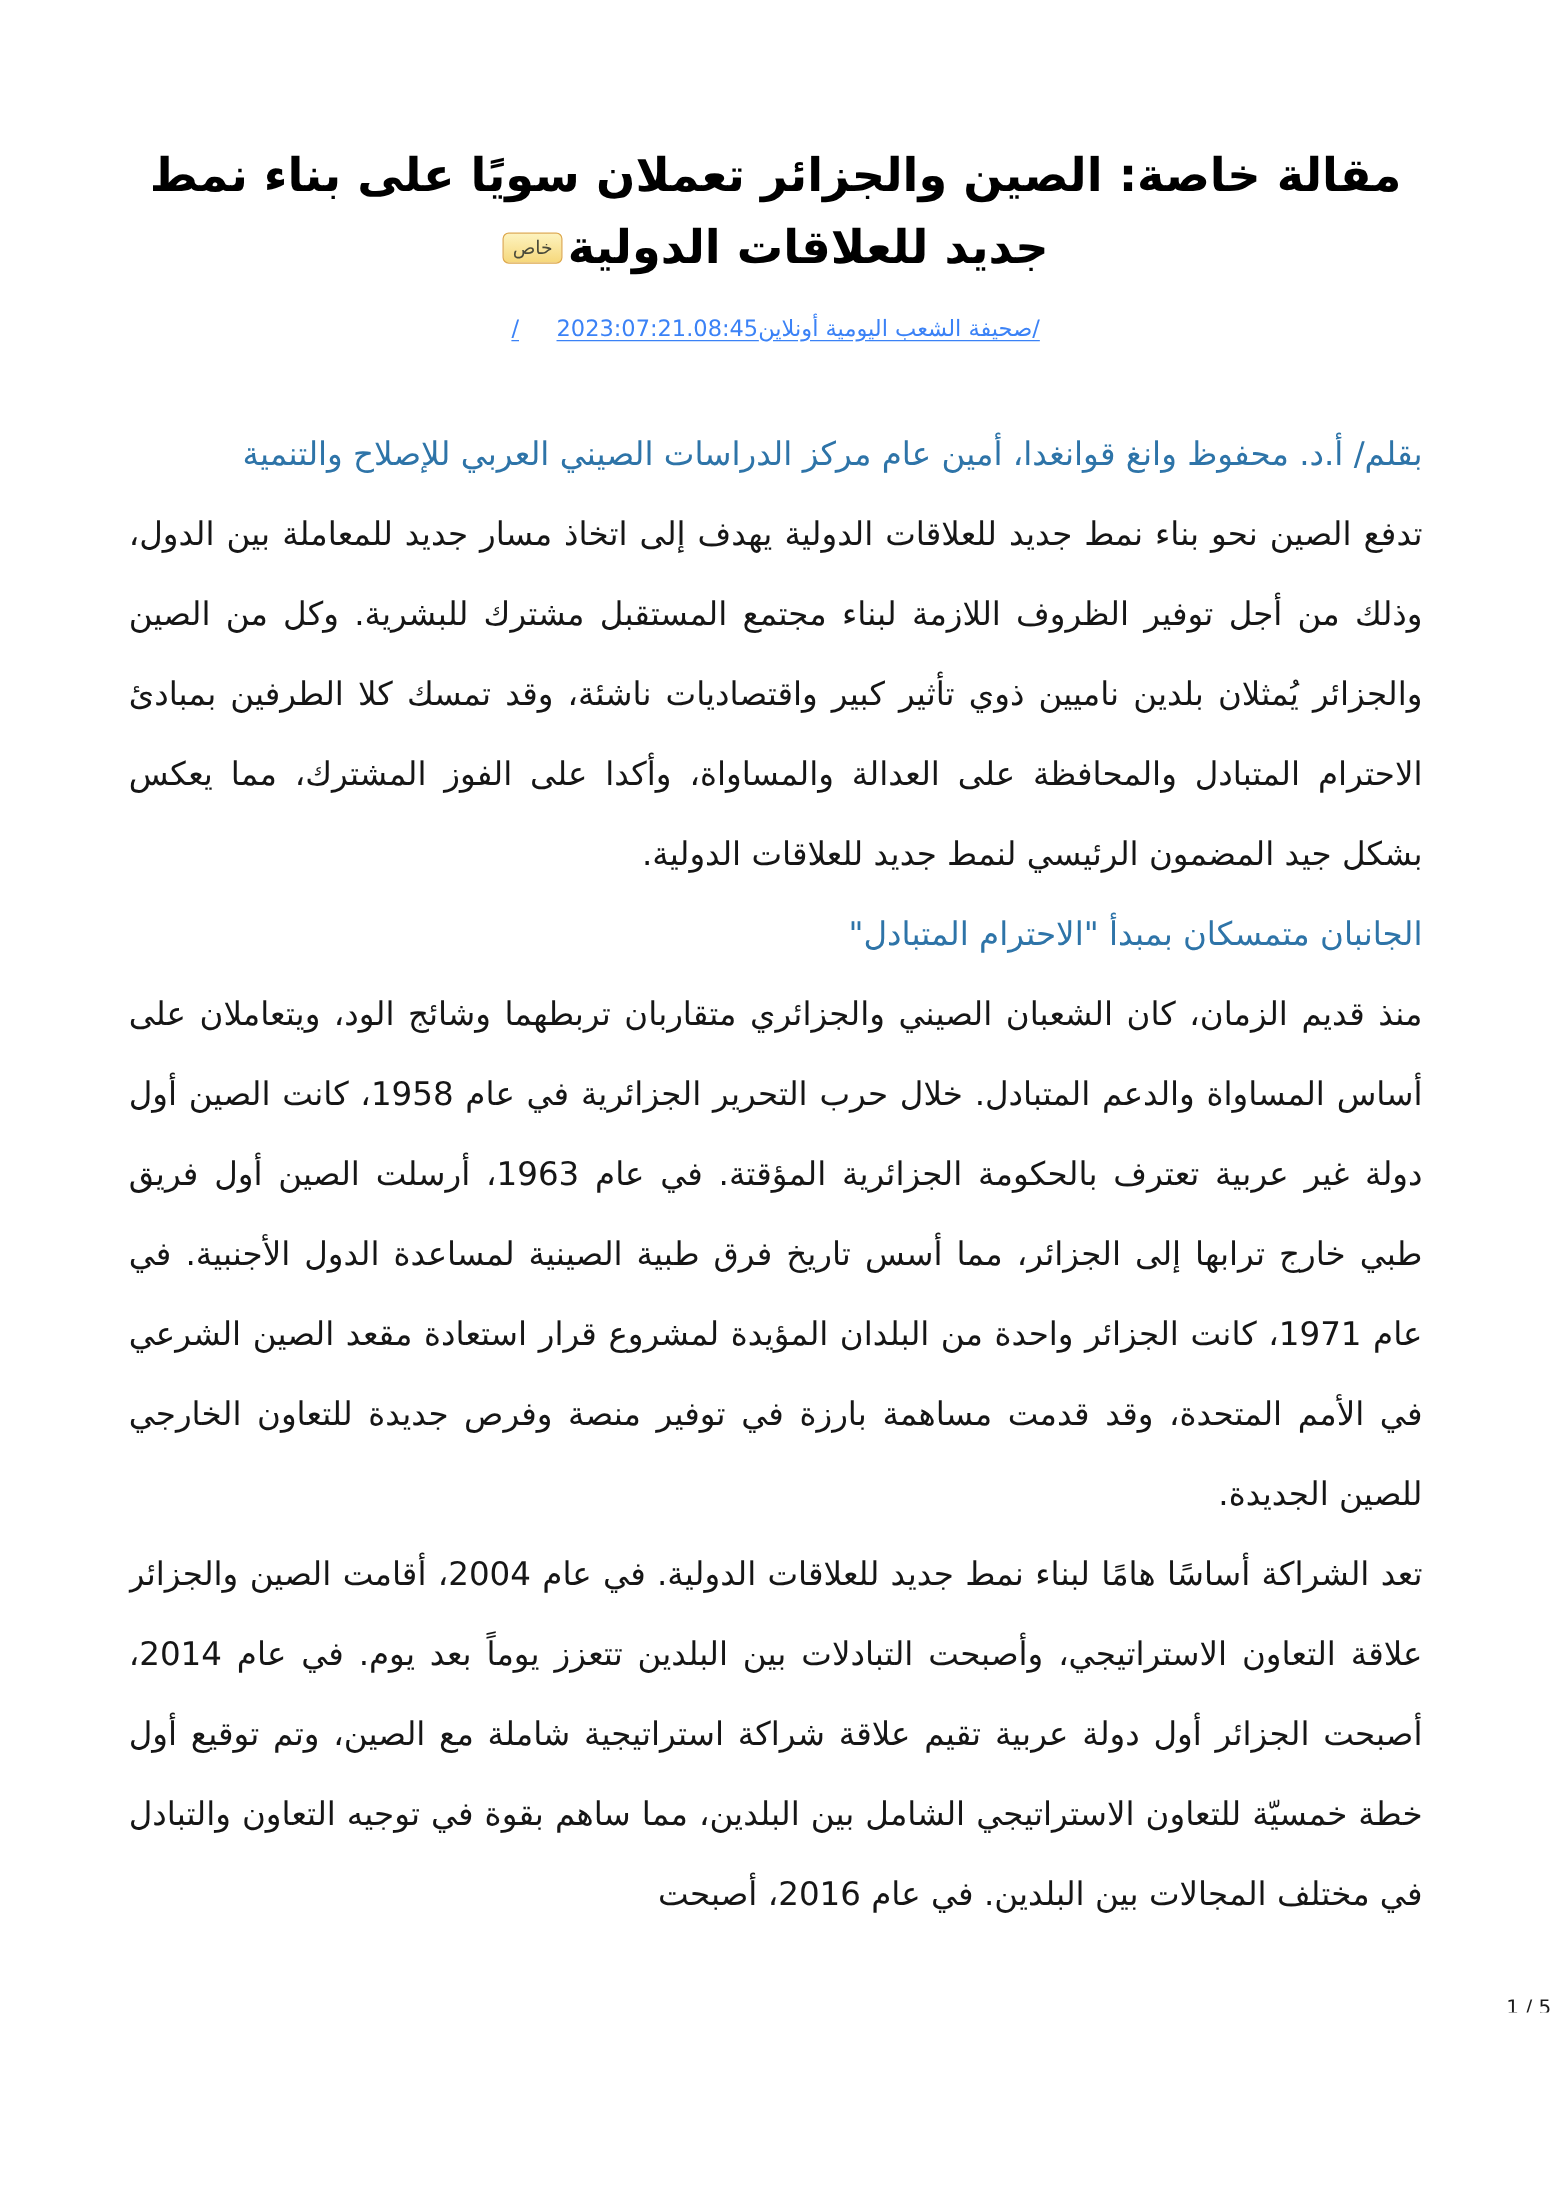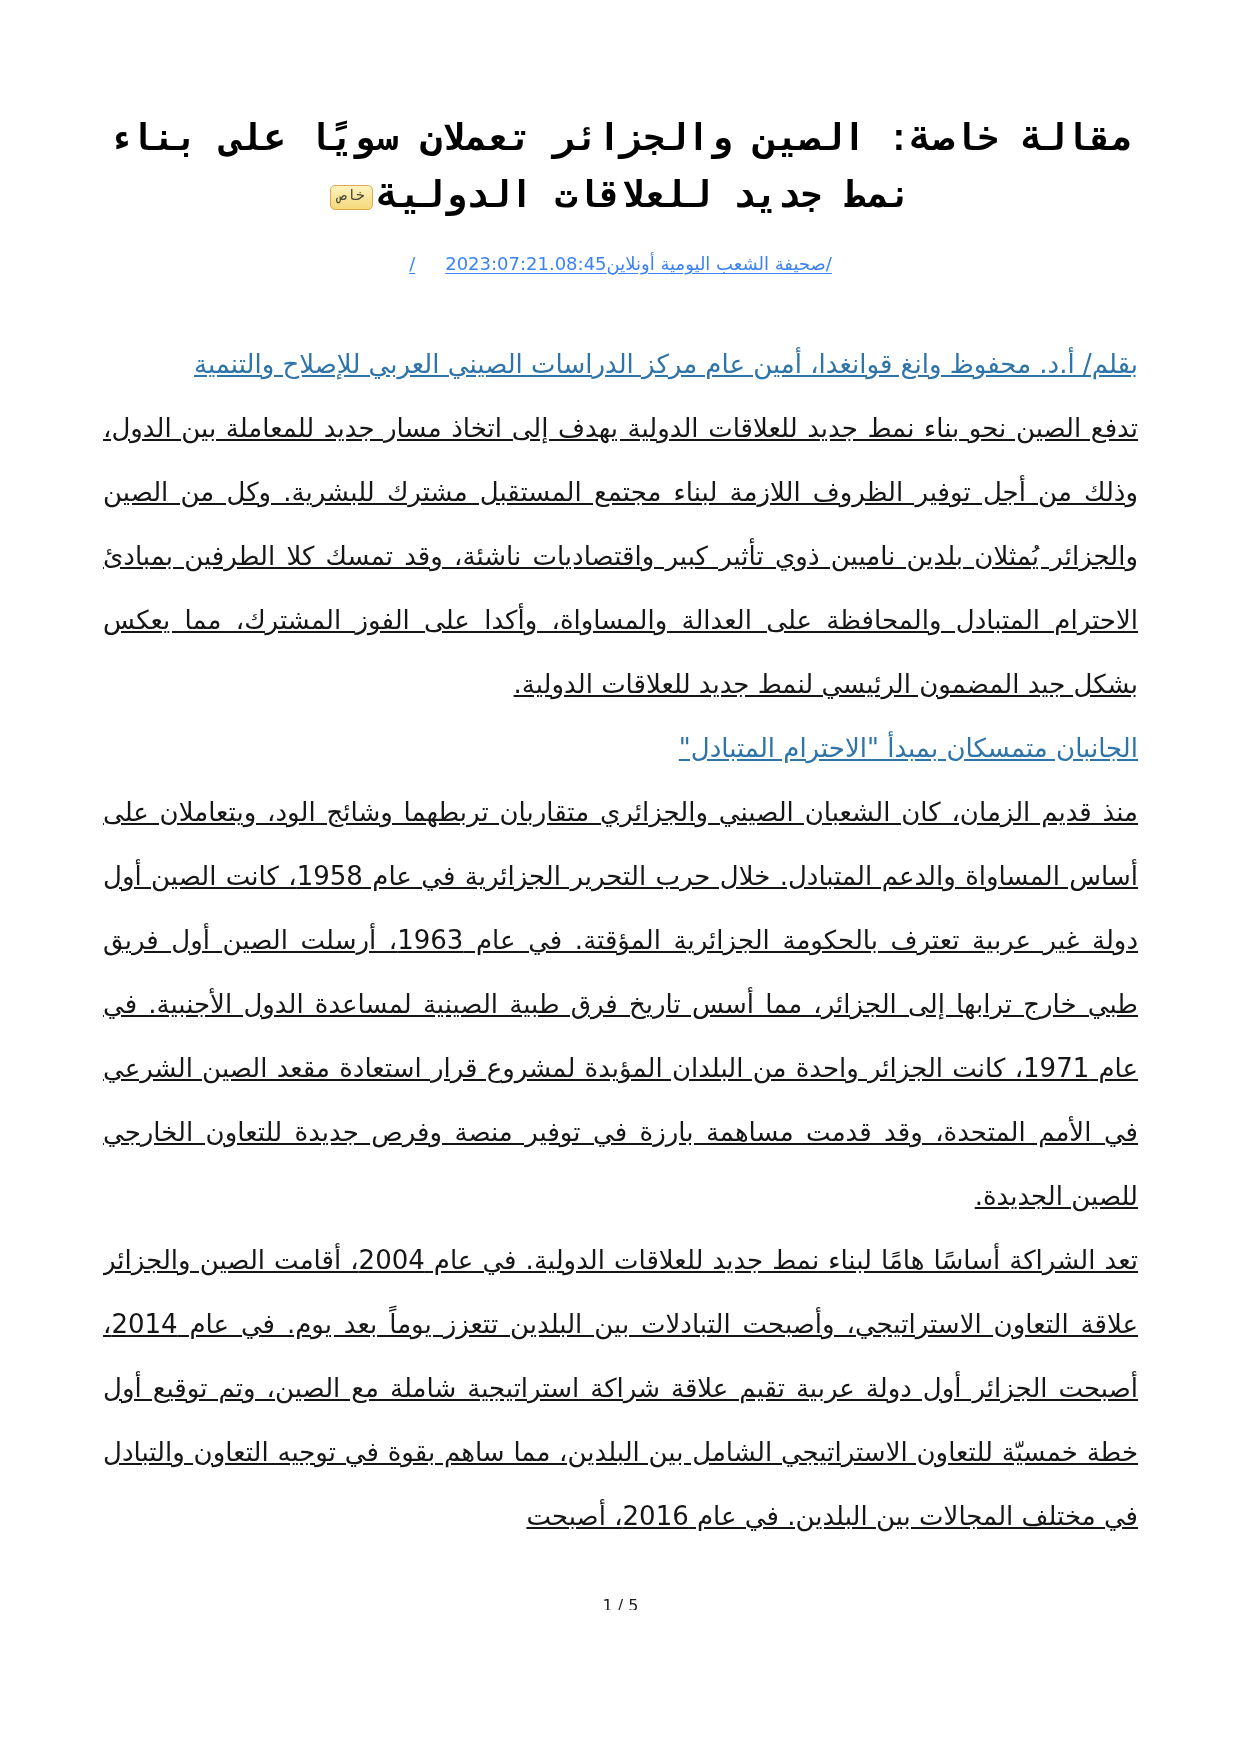--- a/index.html
+++ b/index.html
@@ -21,21 +21,20 @@
     color: #161616;
   }
 
   .article-title {
     margin-top: 112px;
     font-size: 37px;
     font-weight: bold;
     line-height: 1.55;
     text-align: center;
     color: #000000;
-    font-family: Liberation Mono, monospace;
   }
 
   .special-badge {
     display: inline-block;
     font-size: 15px;
     font-weight: normal;
     line-height: 1.2;
     padding: 2px 7px 3px;
     border-radius: 5px;
     background: linear-gradient(180deg, #fdf3bf 0%, #f6d87c 100%);
@@ -61,33 +60,33 @@
 
   .article-body {
     margin-top: 58px;
     height: 1240px;
     overflow: hidden;
     font-size: 26px;
     line-height: 64px;
     text-align: justify;
     text-align-last: start;
   }
-  .article-body p { margin: 0; text-decoration: underline; }
+  .article-body p { margin: 0; }
 
   .byline { color: #2e74a8; }
   .section-subheading { color: #2e74a8; }
 
   .page-number {
     position: absolute;
     top: 1597px;
     left: 0;
     right: 0;
     height: 13px;
     overflow: hidden;
-    text-align: center;
+    text-align: right;
     direction: ltr;
     font-size: 16px;
     line-height: 17px;
     color: #1a1a1a;
   }
 </style>
 </head>
 <body>
 
 <div class="page">

